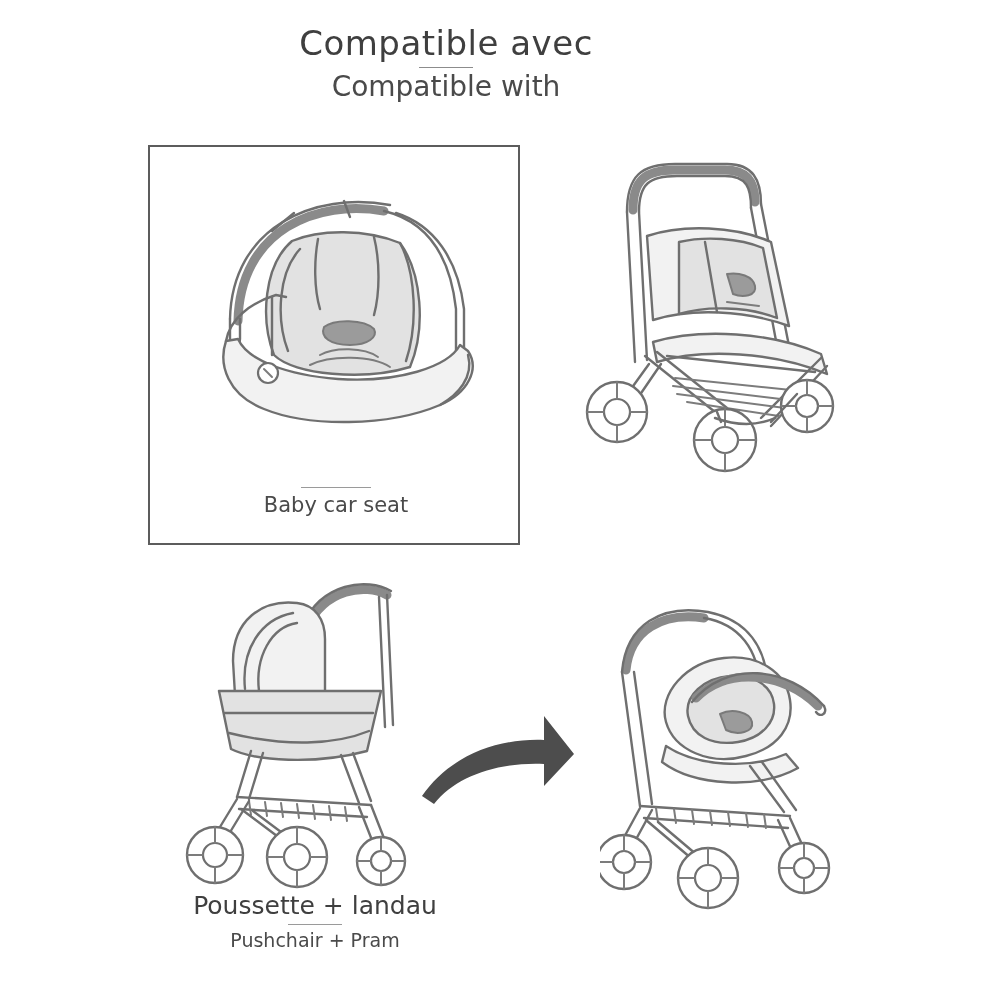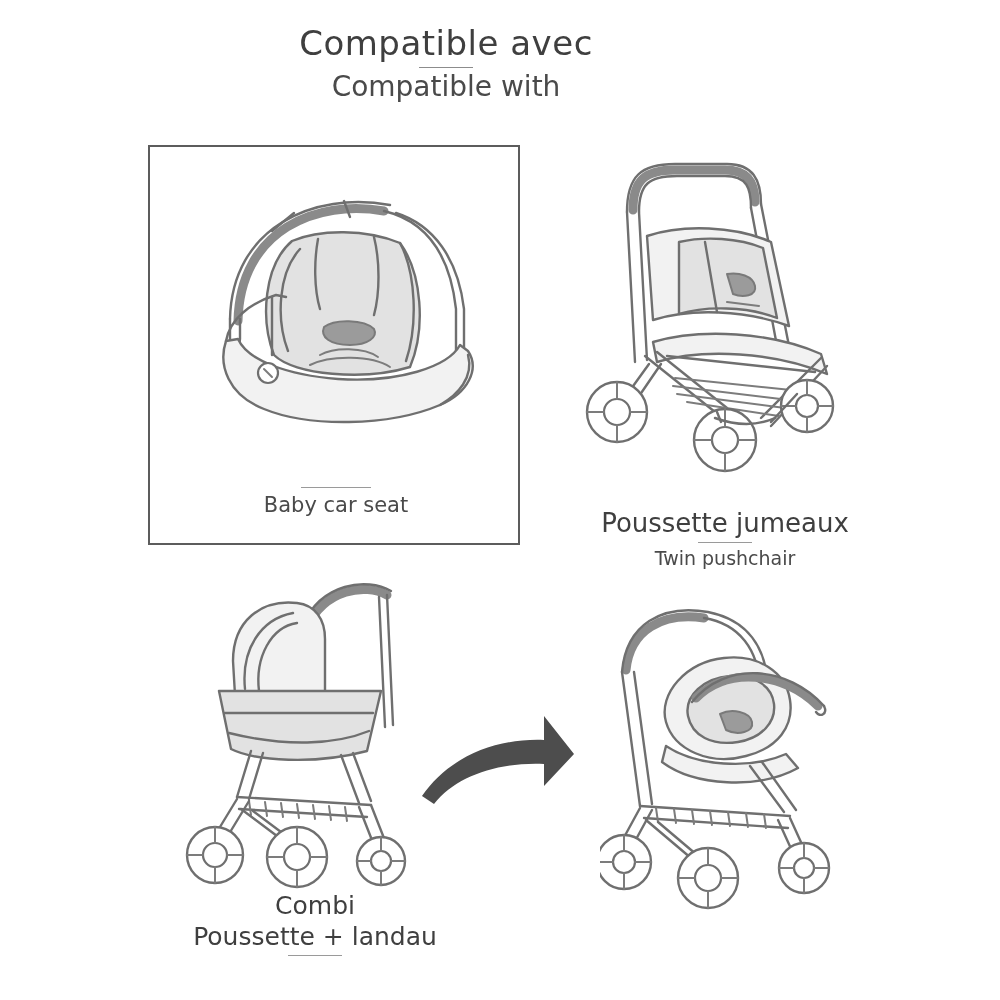--- a/index.html
+++ b/index.html
@@ -239,25 +239,20 @@
         <path class="ln-f" d="M232 230 L232 245 M232 267 L232 282 M206 256 L221 256 M243 256 L258 256"></path>
       </g>
 
       <path class="ln" d="M142 262 L146 272"></path>
       <path class="ln" d="M196 272 L222 244"></path>
 
       <path class="ln" d="M140 268 C 162 276, 182 276, 200 268"></path>
     </svg>
   </div>
 
-  <div class="caption" style="left:515px; top:508px;">
-    <div class="line-fr" style="font-size:26px;">Poussette jumeaux</div>
-    <div class="rule"></div>
-    <div class="line-en">Twin pushchair</div>
-  </div>
 
   <div class="illo" style="left:175px; top:565px;">
     <svg width="250" height="330" viewBox="0 0 250 330">
 
       <path class="ln-th" d="M132 62 C 150 24, 190 18, 212 30" stroke="#8f8f8f"></path>
       <path class="ln" d="M212 30 L218 160"></path>
       <path class="ln" d="M204 32 L210 162"></path>
       <path class="ln" d="M128 60 C 146 18, 192 12, 216 26"></path>
 
       <path class="fill-lt" d="M58 96 C 58 56, 86 34, 122 38 C 140 40, 150 54, 150 74 L150 130 L60 130 Z"></path>
@@ -296,23 +291,23 @@
       </g>
       <g>
         <circle class="fill-wh" cx="206" cy="296" r="24"></circle>
         <circle class="hub" cx="206" cy="296" r="10"></circle>
         <path class="ln-f" d="M206 272 L206 286 M206 306 L206 320 M182 296 L196 296 M216 296 L230 296"></path>
       </g>
     </svg>
   </div>
 
   <div class="caption" style="left:105px; top:890px;">
-    <div class="line-fr">Combi</div>
     <div class="line-fr2">Poussette + landau</div>
     <div class="rule"></div>
+    <div class="line-en">Pushchair + Pram</div>
   </div>
 
   <div class="arrow">
     <svg width="160" height="110" viewBox="0 0 160 110">
       <path d="M4 96 C 30 58, 76 38, 126 40 L126 16 L156 54 L126 86 L126 64 C 80 62, 38 76, 16 104 Z" fill="#4d4d4d"></path>
     </svg>
   </div>
 
   <div class="illo" style="left:600px; top:590px;">
     <svg width="280" height="330" viewBox="0 0 280 330">

